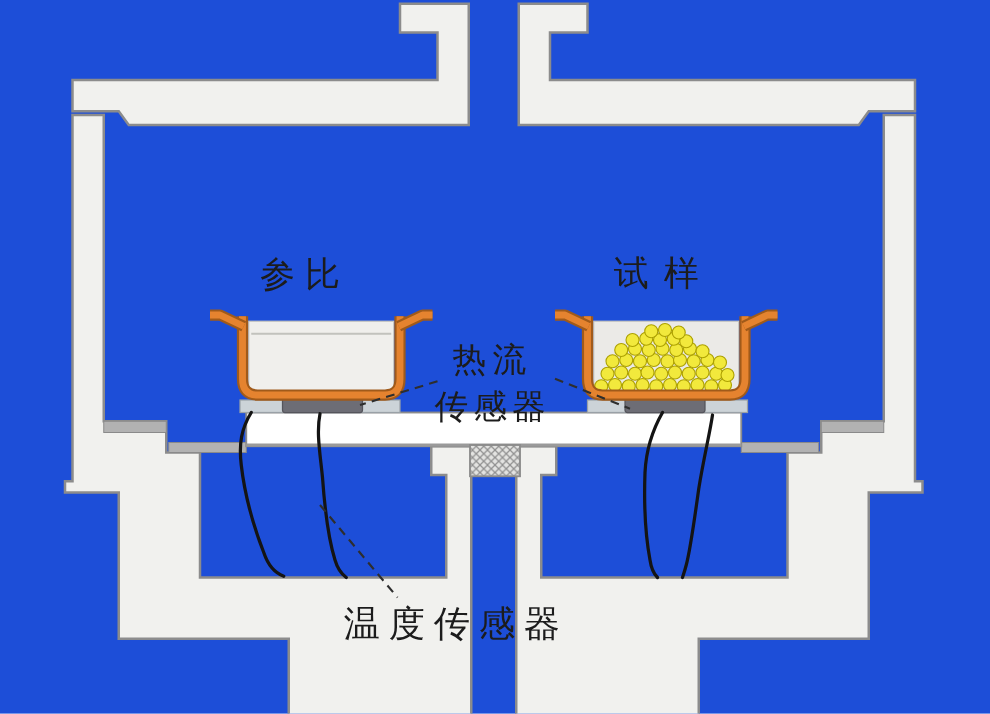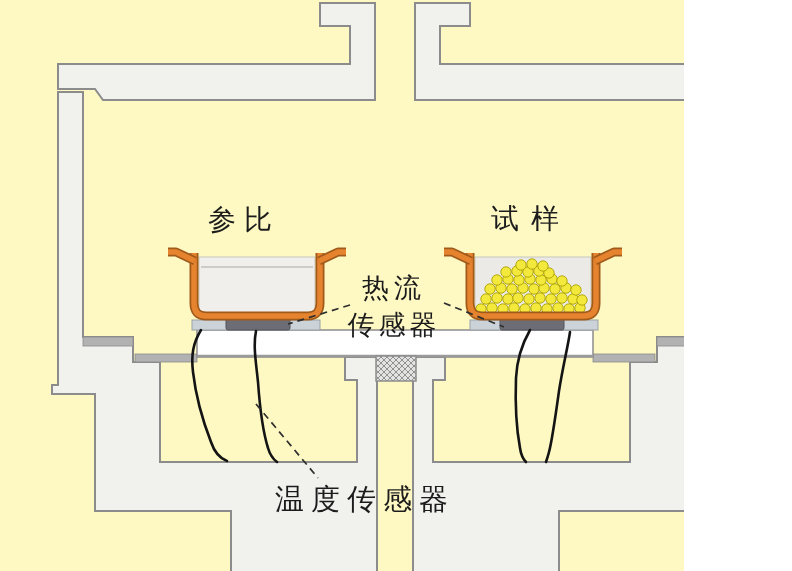--- a/index.html
+++ b/index.html
@@ -1,20 +1,20 @@
 <!DOCTYPE html>
 <html><head>
 <meta charset="utf-8">
 <style>
   html, body { margin: 0; padding: 0; background: #ffffff; }
   .stage {
     position: relative;
-    width: 684px;
+    width: 792px;
     height: 571px;
-    background: #fef9c3;
+    background: #1d4ed8;
     overflow: hidden;
     font-family: "Liberation Serif", "DejaVu Serif", serif;
     text-align: right;
   }
   svg { display: block; }
   .cn-label {
     font-family: "Liberation Serif", "DejaVu Serif", serif;
     fill: #1c1c1c;
   }
 </style>

